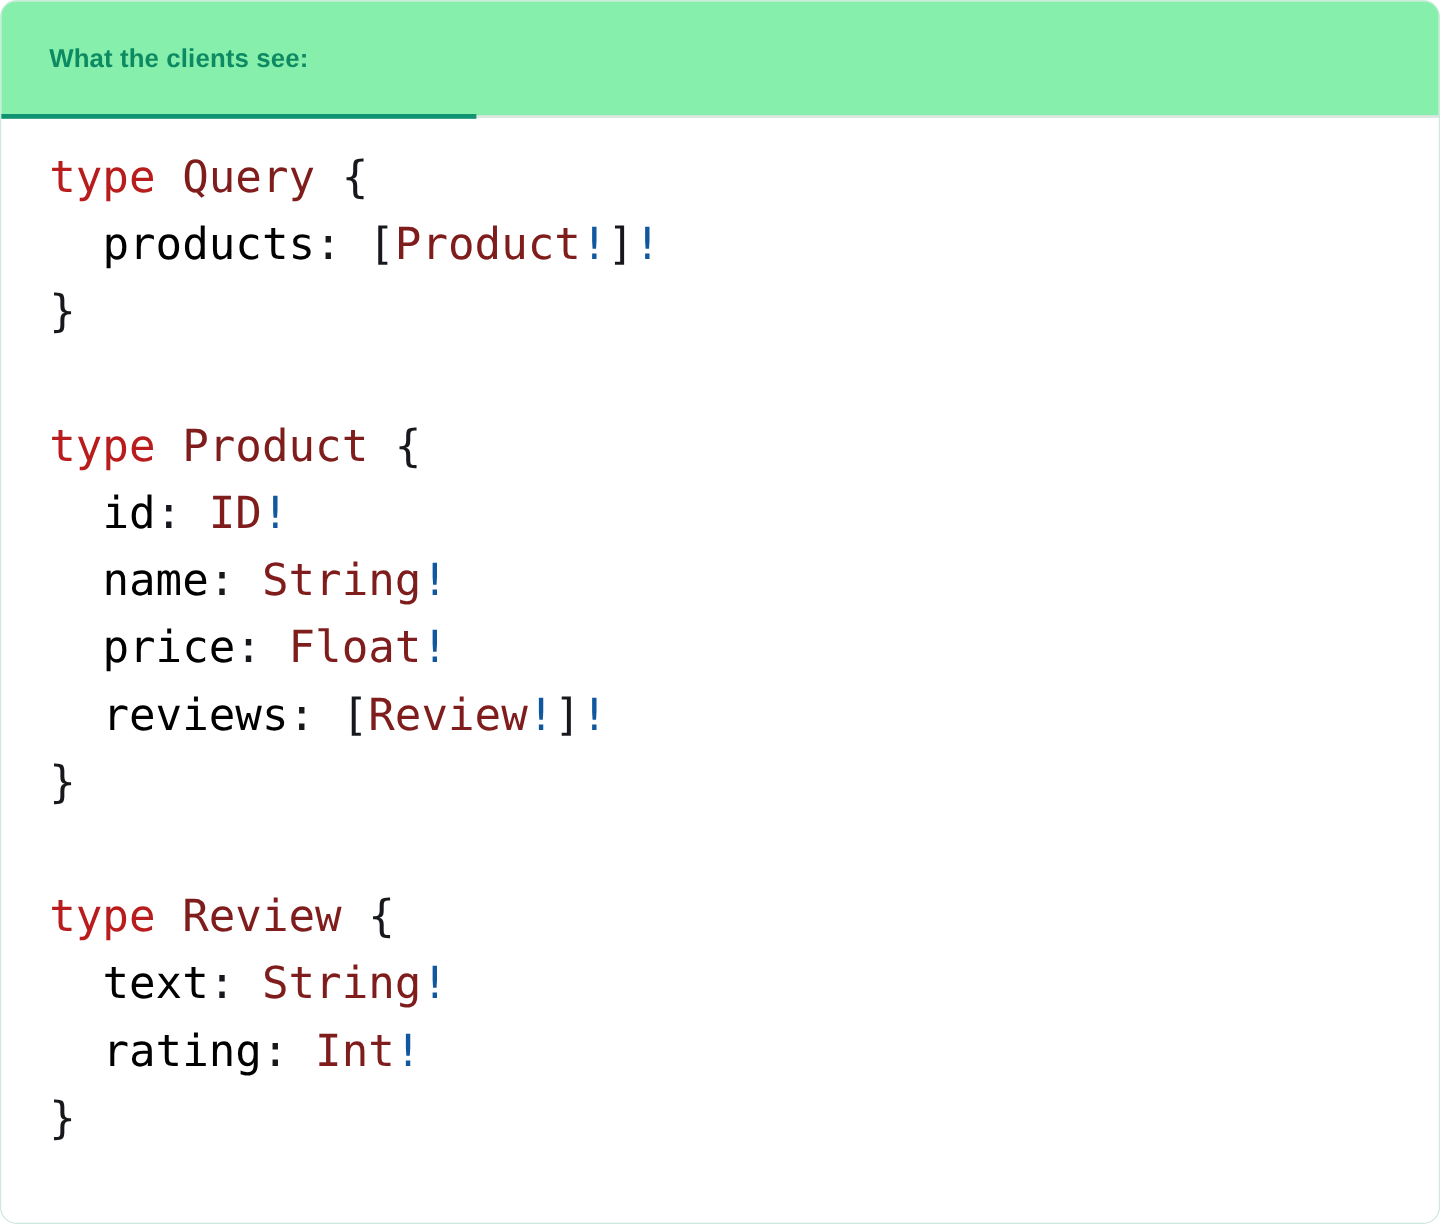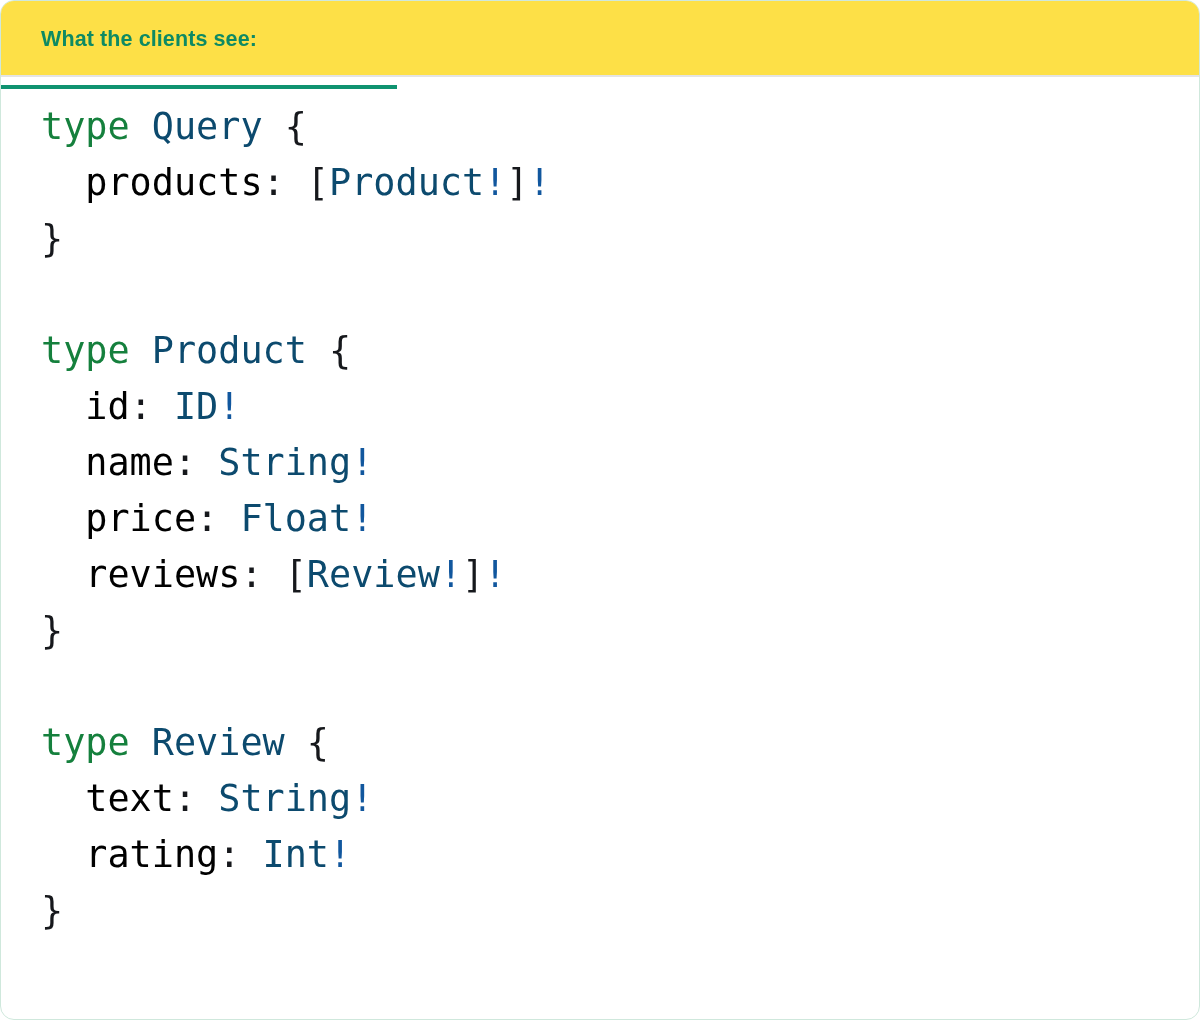--- a/index.html
+++ b/index.html
@@ -21,22 +21,22 @@
     box-sizing: border-box;
     background: #ffffff;
     border-radius: 14px;
     border: 1px solid #cfe8dc;
     overflow: hidden;
   }
 
   
   .tabbar {
     position: relative;
-    height: 76px;
-    background: #fde047;
+    height: 97px;
+    background: #86efac;
     box-sizing: border-box;
     display: flex;
     align-items: center;
   }
   .tabbar::after {
     content: "";
     position: absolute;
     left: 0;
     right: 0;
     bottom: 0;
@@ -86,22 +86,22 @@
     -webkit-font-smoothing: antialiased;
   }
   .code .ln {
     display: block;
     min-height: 56px;
   }
   .code .ln.blank {
     height: 56px;
   }
 
-  .kw   { color: #15803d; }
-  .tname{ color: #0c4a6e; }
+  .kw   { color: #b91c1c; }
+  .tname{ color: #7f1d1d; }
   .punc { color: #16181c; }
   .fld  { color: #000000; }
   .bang { color: #11579e; }
 </style>
 </head>
 <body>
 
 <div class="panel">
 
   <div class="tabbar">

